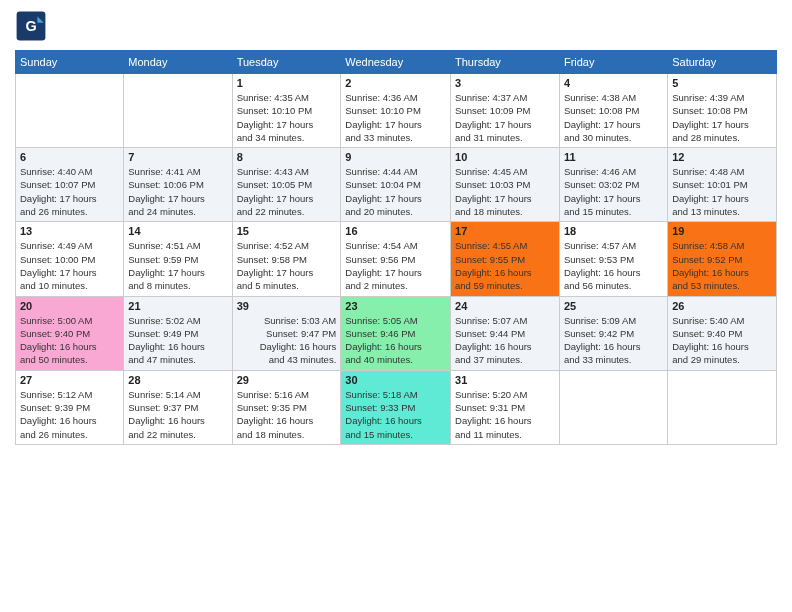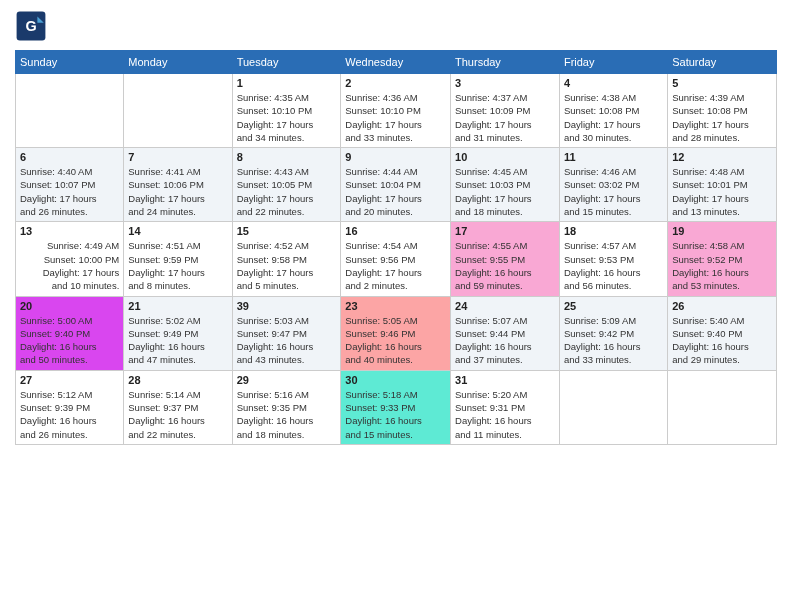--- a/index.html
+++ b/index.html
@@ -210,21 +210,21 @@
             <span class="day-num">12</span>
             <div class="day-info" style="white-space: pre-line;">Sunrise: 4:48 AM
 Sunset: 10:01 PM
 Daylight: 17 hours
 and 13 minutes.</div>
           </td>
         </tr>
         <tr>
           <td style="background: rgb(255, 255, 255);">
             <span class="day-num">13</span>
-            <div class="day-info" style="white-space: pre-line; text-align: right;">Sunrise: 4:49 AM
+            <div class="day-info" style="white-space: pre-line;">Sunrise: 4:49 AM
 Sunset: 10:00 PM
 Daylight: 17 hours
 and 10 minutes.</div>
           </td>
           <td style="background: rgb(255, 255, 255);">
             <span class="day-num">14</span>
             <div class="day-info" style="white-space: pre-line;">Sunrise: 4:51 AM
 Sunset: 9:59 PM
 Daylight: 17 hours
 and 8 minutes.</div>
@@ -236,65 +236,65 @@
 Daylight: 17 hours
 and 5 minutes.</div>
           </td>
           <td style="background: rgb(255, 255, 255);">
             <span class="day-num">16</span>
             <div class="day-info" style="white-space: pre-line;">Sunrise: 4:54 AM
 Sunset: 9:56 PM
 Daylight: 17 hours
 and 2 minutes.</div>
           </td>
-          <td style="background: #f9a8d4;">
+          <td style="background: #f97316;">
             <span class="day-num">17</span>
             <div class="day-info" style="white-space: pre-line;">Sunrise: 4:55 AM
 Sunset: 9:55 PM
 Daylight: 16 hours
 and 59 minutes.</div>
           </td>
           <td style="background: rgb(255, 255, 255);">
             <span class="day-num">18</span>
             <div class="day-info" style="white-space: pre-line;">Sunrise: 4:57 AM
 Sunset: 9:53 PM
 Daylight: 16 hours
 and 56 minutes.</div>
           </td>
-          <td style="background: #f9a8d4;">
+          <td style="background: #f97316;">
             <span class="day-num">19</span>
             <div class="day-info" style="white-space: pre-line;">Sunrise: 4:58 AM
 Sunset: 9:52 PM
 Daylight: 16 hours
 and 53 minutes.</div>
           </td>
         </tr>
         <tr>
-          <td style="background: #d946ef;">
+          <td style="background: #f9a8d4;">
             <span class="day-num">20</span>
             <div class="day-info" style="white-space: pre-line;">Sunrise: 5:00 AM
 Sunset: 9:40 PM
 Daylight: 16 hours
 and 50 minutes.</div>
           </td>
           <td style="background: rgb(240, 244, 248);">
             <span class="day-num">21</span>
             <div class="day-info" style="white-space: pre-line;">Sunrise: 5:02 AM
 Sunset: 9:49 PM
 Daylight: 16 hours
 and 47 minutes.</div>
           </td>
           <td style="background: rgb(240, 244, 248);">
             <span class="day-num">39</span>
-            <div class="day-info" style="white-space: pre-line;">Sunrise: 5:03 AM
+            <div class="day-info" style="white-space: pre-line; text-align: right;">Sunrise: 5:03 AM
 Sunset: 9:47 PM
 Daylight: 16 hours
 and 43 minutes.</div>
           </td>
-          <td style="background: #fca5a5;">
+          <td style="background: #86efac;">
             <span class="day-num">23</span>
             <div class="day-info" style="white-space: pre-line;">Sunrise: 5:05 AM
 Sunset: 9:46 PM
 Daylight: 16 hours
 and 40 minutes.</div>
           </td>
           <td style="background: rgb(240, 244, 248);">
             <span class="day-num">24</span>
             <div class="day-info" style="white-space: pre-line;">Sunrise: 5:07 AM
 Sunset: 9:44 PM

